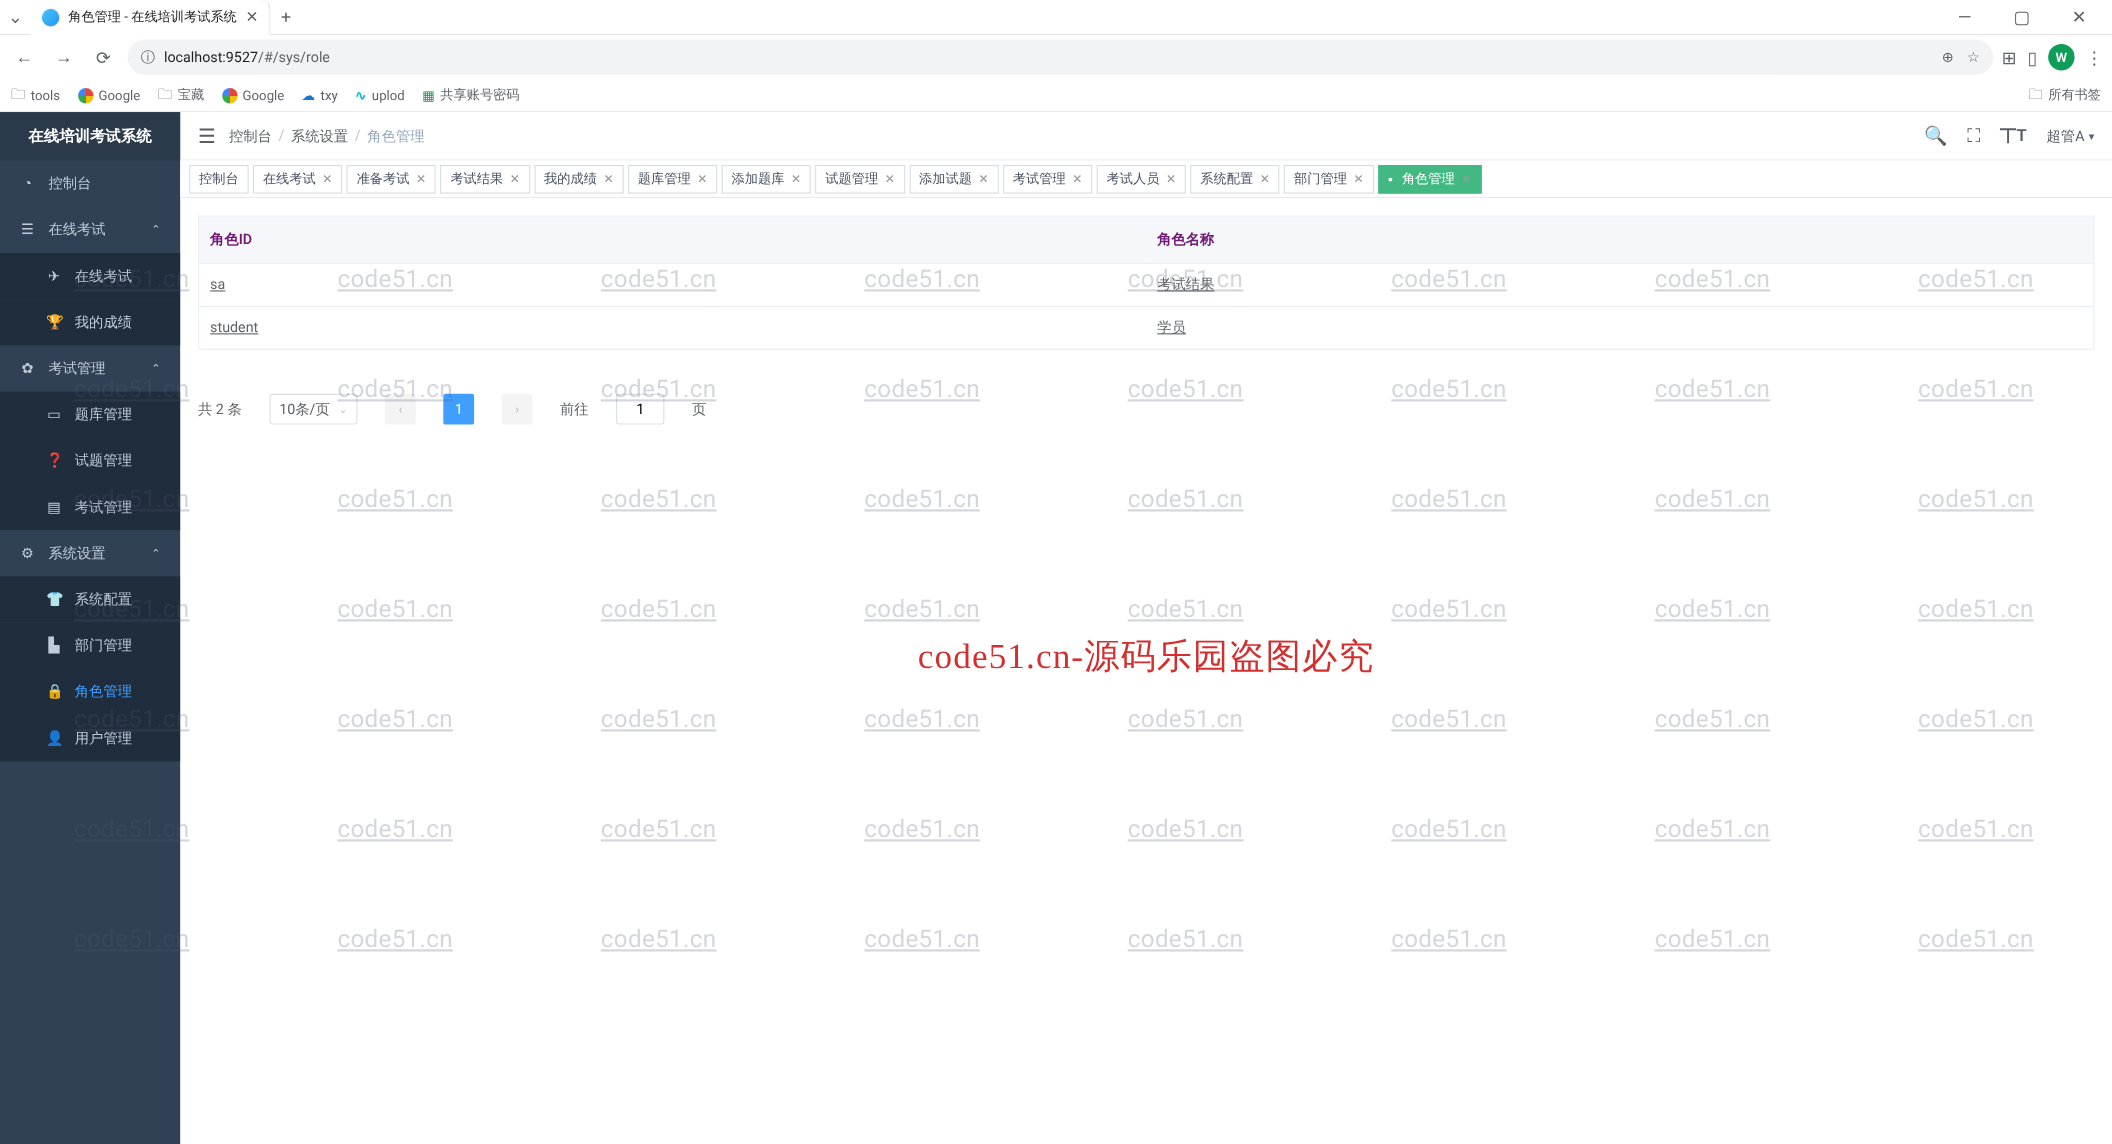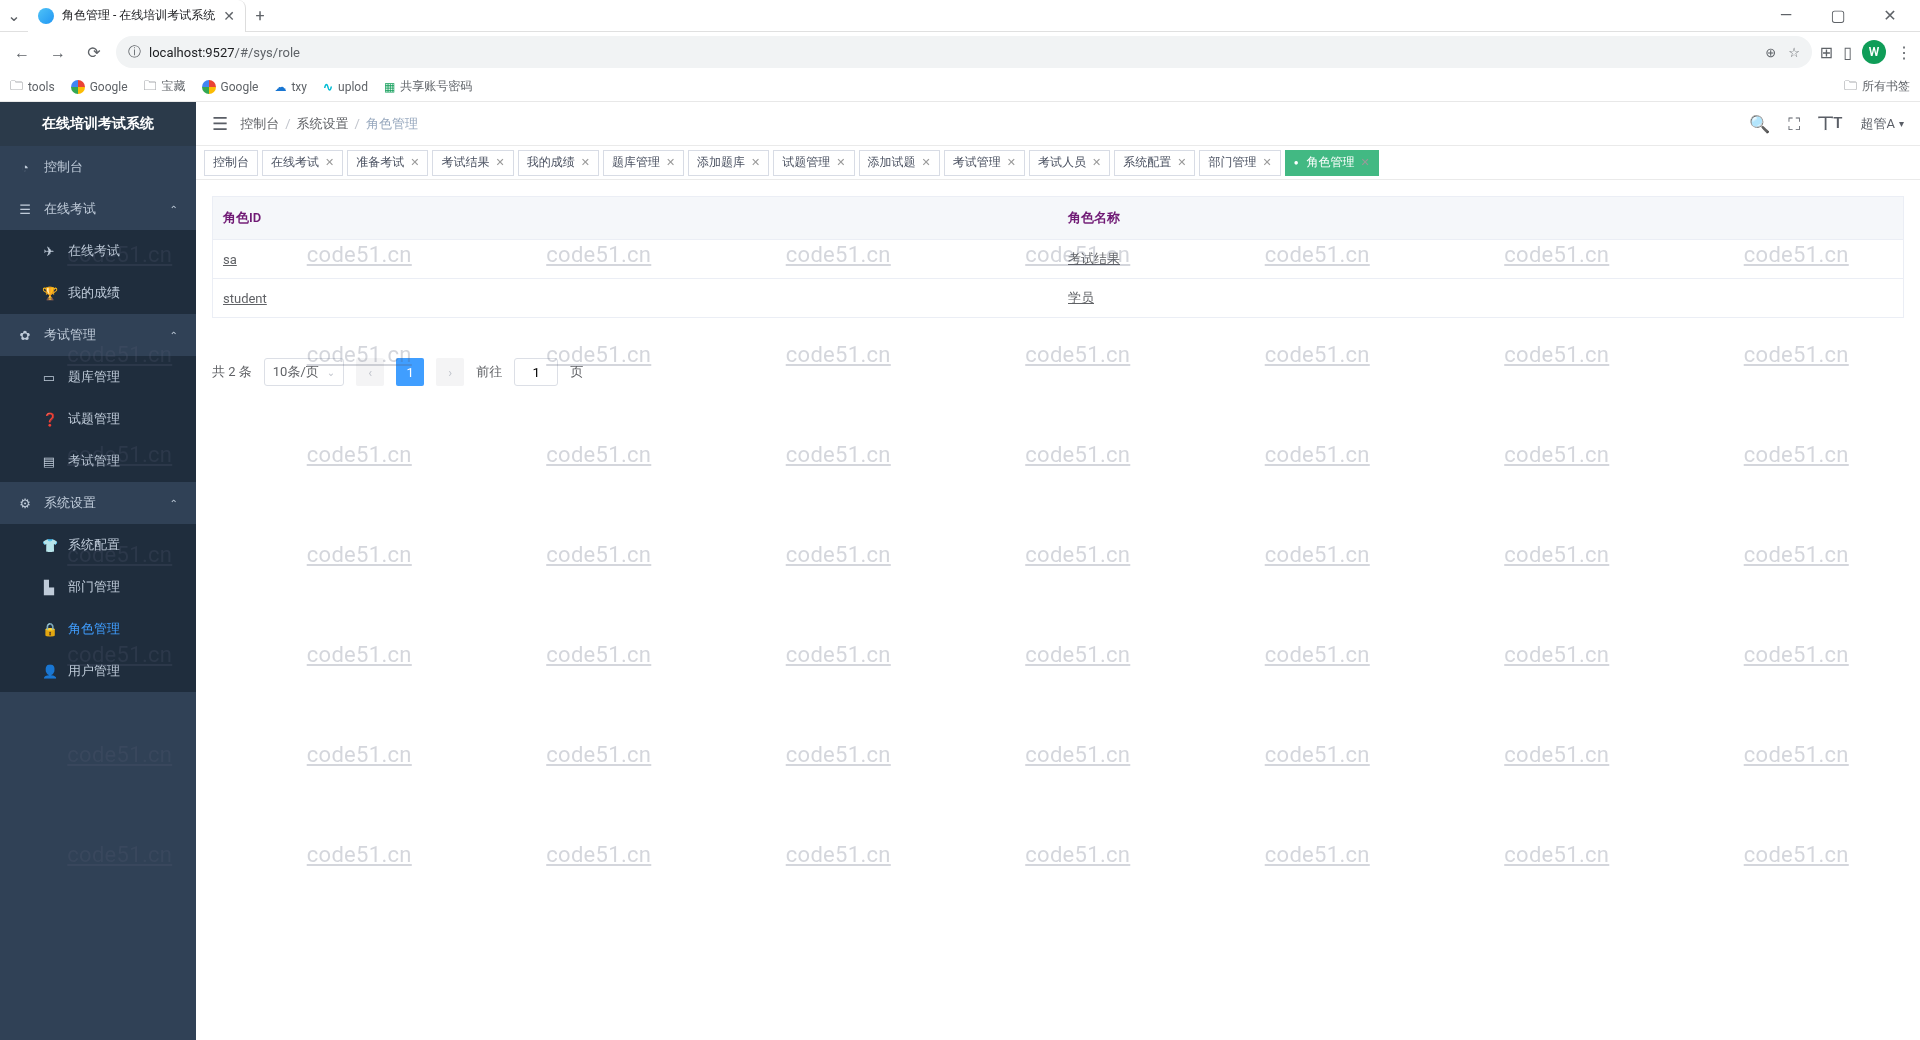--- a/index.html
+++ b/index.html
@@ -29,21 +29,21 @@
 .bookmark-left { display: flex; gap: 16px; align-items: center; }
 .bookmark-item { display: flex; align-items: center; gap: 5px; }
 .folder-icon::before { content: "🗀"; font-size: 13px; }
 .g-icon { width: 14px; height: 14px; border-radius: 50%; background: conic-gradient(#ea4335 0 25%, #fbbc05 0 50%, #34a853 0 75%, #4285f4 0); display: inline-block; }
 .cloud-icon::before { content: "☁"; color: #1976d2; }
 .upload-icon::before { content: "∿"; color: #00bcd4; font-weight: bold; }
 .sheet-icon::before { content: "▦"; color: #0f9d58; }
 
 
 .app-container { flex: 1; display: flex; position: relative; }
-.sidebar { width: 196px; background: #304156; color: #bfcbd9; display: flex; flex-direction: column; }
+.sidebar { width: 164px; background: #304156; color: #bfcbd9; display: flex; flex-direction: column; }
 .sidebar-title { height: 44px; display: flex; align-items: center; justify-content: center; font-size: 14px; font-weight: 600; color: #fff; background: #2b3a4a; }
 .menu-item { height: 42px; display: flex; align-items: center; padding: 0 18px; gap: 12px; font-size: 13px; cursor: pointer; }
 .menu-item.sub { padding-left: 42px; background: #1f2d3d; }
 .menu-item.active { color: #409eff; }
 .menu-expand { margin-left: auto; font-size: 10px; }
 .menu-icon { width: 14px; text-align: center; font-size: 13px; }
 
 .main-area { flex: 1; display: flex; flex-direction: column; background: #fff; }
 .topbar { height: 44px; display: flex; align-items: center; padding: 0 16px; border-bottom: 1px solid #eaeaea; gap: 12px; font-size: 13px; color: #606266; }
 .hamburger { font-size: 18px; color: #5a5e66; }
@@ -58,21 +58,21 @@
 .page-tab .close { font-size: 11px; color: #999; }
 .page-tab.active { background: #42b983; color: #fff; border-color: #42b983; }
 .page-tab.active::before { content: "●"; font-size: 8px; margin-right: 2px; }
 
 .content { padding: 16px; flex: 1; position: relative; }
 .data-table { width: 100%; border: 1px solid #ebeef5; border-collapse: collapse; font-size: 13px; }
 .data-table th { background: #f5f7fa; color: #701a75; font-weight: 600; text-align: left; padding: 12px 10px; border-bottom: 1px solid #ebeef5; }
 .data-table td { padding: 10px; border-bottom: 1px solid #ebeef5; color: #606266; text-decoration: underline; }
 .data-table th:first-child, .data-table td:first-child { width: 50%; }
 
-.pagination { display: flex; align-items: center; gap: 12px; margin-top: 40px; font-size: 13px; color: #606266; }
+.pagination { display: flex; align-items: center; gap: 25px; margin-top: 40px; font-size: 13px; color: #606266; }
 .page-size-select { border: 1px solid #dcdfe6; padding: 4px 8px; border-radius: 3px; display: flex; align-items: center; gap: 8px; }
 .pg-btn { width: 28px; height: 28px; display: flex; align-items: center; justify-content: center; color: #c0c4cc; background: #f4f4f5; border-radius: 2px; }
 .pg-btn.active { background: #409eff; color: #fff; }
 .pg-input { width: 44px; height: 28px; border: 1px solid #dcdfe6; text-align: center; border-radius: 3px; }
 
 .watermark { position: absolute; left: 0; right: 4px; pointer-events: none; display: flex; justify-content: space-around; color: rgba(82,91,114,0.25); font-size: 22px; font-family: Arial; letter-spacing: 0.3px; text-decoration: underline; }
 .watermark-big { position: absolute; left: 50%; transform: translateX(-50%); top: 395px; color: #d32f2f; font-size: 32px; pointer-events: none; font-family: "Microsoft YaHei"; white-space: nowrap; letter-spacing: 1px; }
 </style>
 </head>
 <body>
@@ -322,20 +322,21 @@
             <span style="font-size:10px;color:#c0c4cc">⌄</span>
           </span>
           <span class="pg-btn">‹</span>
           <span class="pg-btn active">1</span>
           <span class="pg-btn">›</span>
           <span>前往</span>
           <input class="pg-input" value="1" style="">
           <span>页</span>
         </div>
 
+        <div class="watermark-big">code51.cn-源码乐园盗图必究</div>
       </div>
     </div>
 
     <div id="watermarks">
         <div class="watermark" style="top: 140px;">
           <span>code51.cn</span>
           <span>code51.cn</span>
           <span>code51.cn</span>
           <span>code51.cn</span>
           <span>code51.cn</span>

